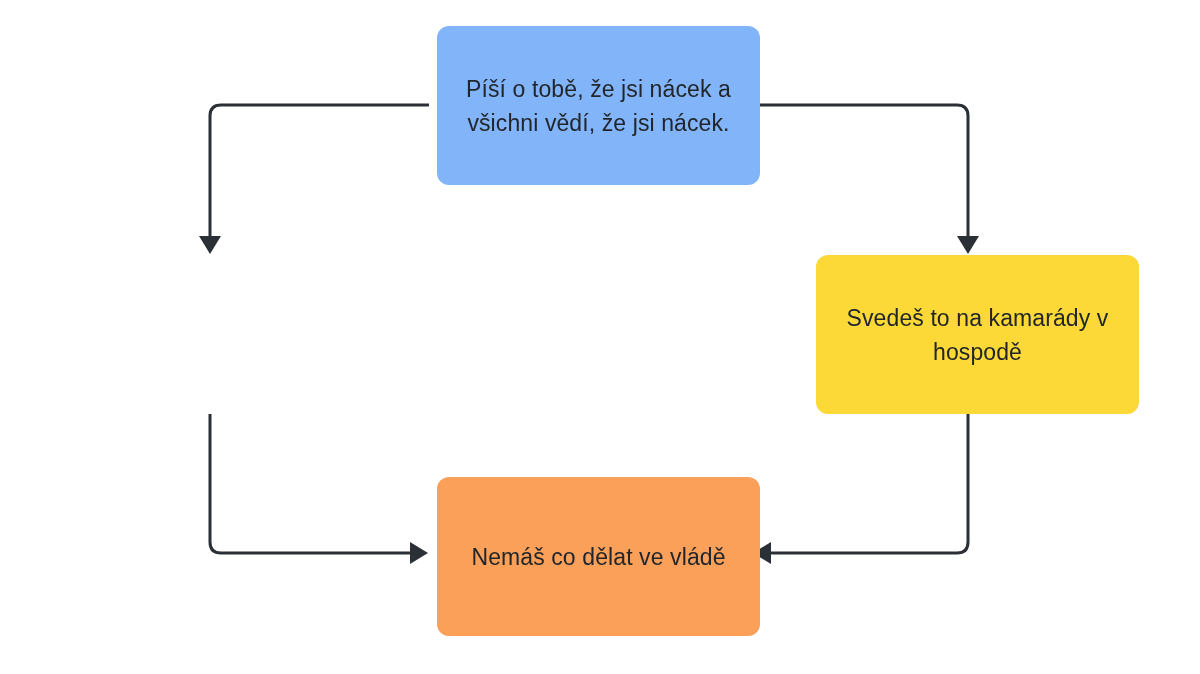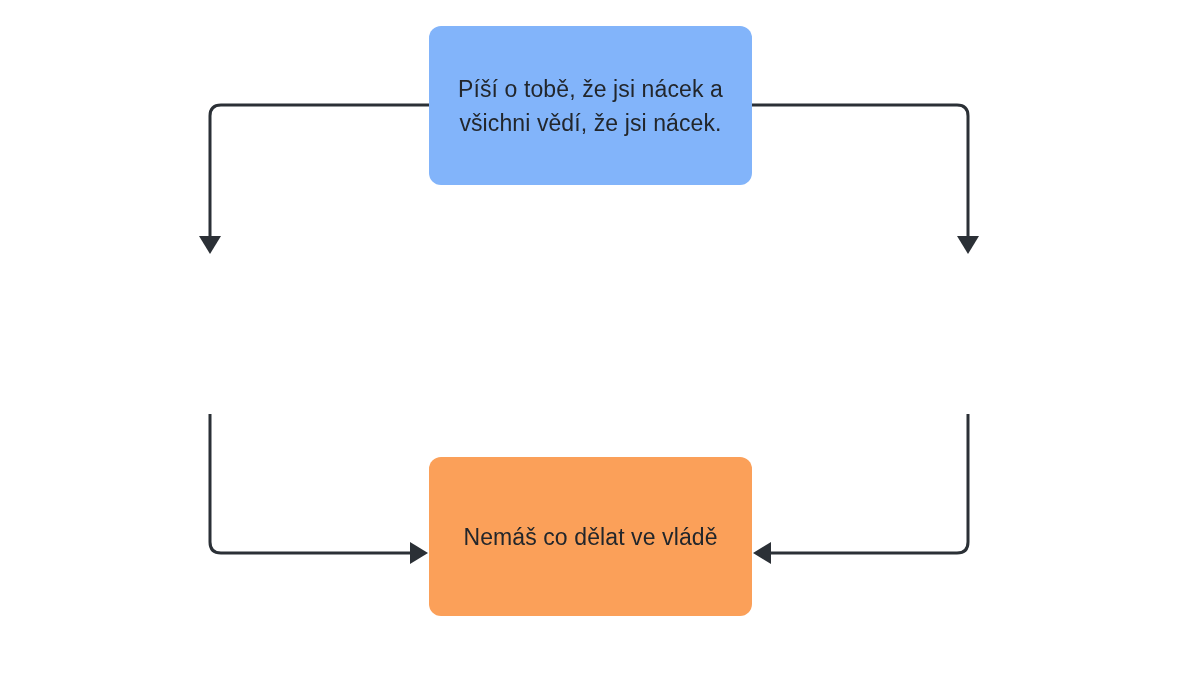--- a/index.html
+++ b/index.html
@@ -31,20 +31,21 @@
     display: flex;
     align-items: center;
     justify-content: center;
     text-align: center;
     padding: 6px 12px;
     color: #22262b;
     font-size: 23px;
     line-height: 34px;
     letter-spacing: 0.1px;
     z-index: 2;
+    margin-left: 8px;
   }
   .node-text {
     display: block;
     width: 100%;
   }
   #node-trigger {
     left: 429px;
     top: 26px;
     width: 323px;
     height: 159px;
@@ -56,21 +57,21 @@
     height: 159px;
   }
   #node-blame {
     left: 808px;
     top: 255px;
     width: 323px;
     height: 159px;
   }
   #node-government {
     left: 429px;
-    top: 457px;
+    top: 477px;
     width: 323px;
     height: 159px;
   }
 </style>
 </head>
 <body>
 
 <div id="canvas">
 
   <svg class="edges" viewBox="0 0 1200 674" width="1200" height="674" xmlns="http://www.w3.org/2000/svg">
@@ -99,18 +100,21 @@
       <path d="M 968 414 L 968 542 Q 968 553 957 553 L 769 553" fill="none" stroke="#2b3036" stroke-width="3" stroke-linecap="butt"></path>
       <path d="M 771 542 L 771 564 L 753 553 Z" fill="#2b3036"></path>
     </g>
   </svg>
 
   <div class="node" id="node-trigger" style="background:#82b4fa;">
     <span class="node-text">Píší o tobě, že jsi nácek a všichni vědí, že jsi nácek.</span>
   </div>
 
 
+  <div class="node" id="node-blame" style="background:#fcd936;">
+    <span class="node-text">Svedeš to na kamarády v hospodě</span>
+  </div>
 
   <div class="node" id="node-government" style="background:#fba059;">
     <span class="node-text">Nemáš co dělat ve vládě</span>
   </div>
 
 </div>
 
 </body></html>

